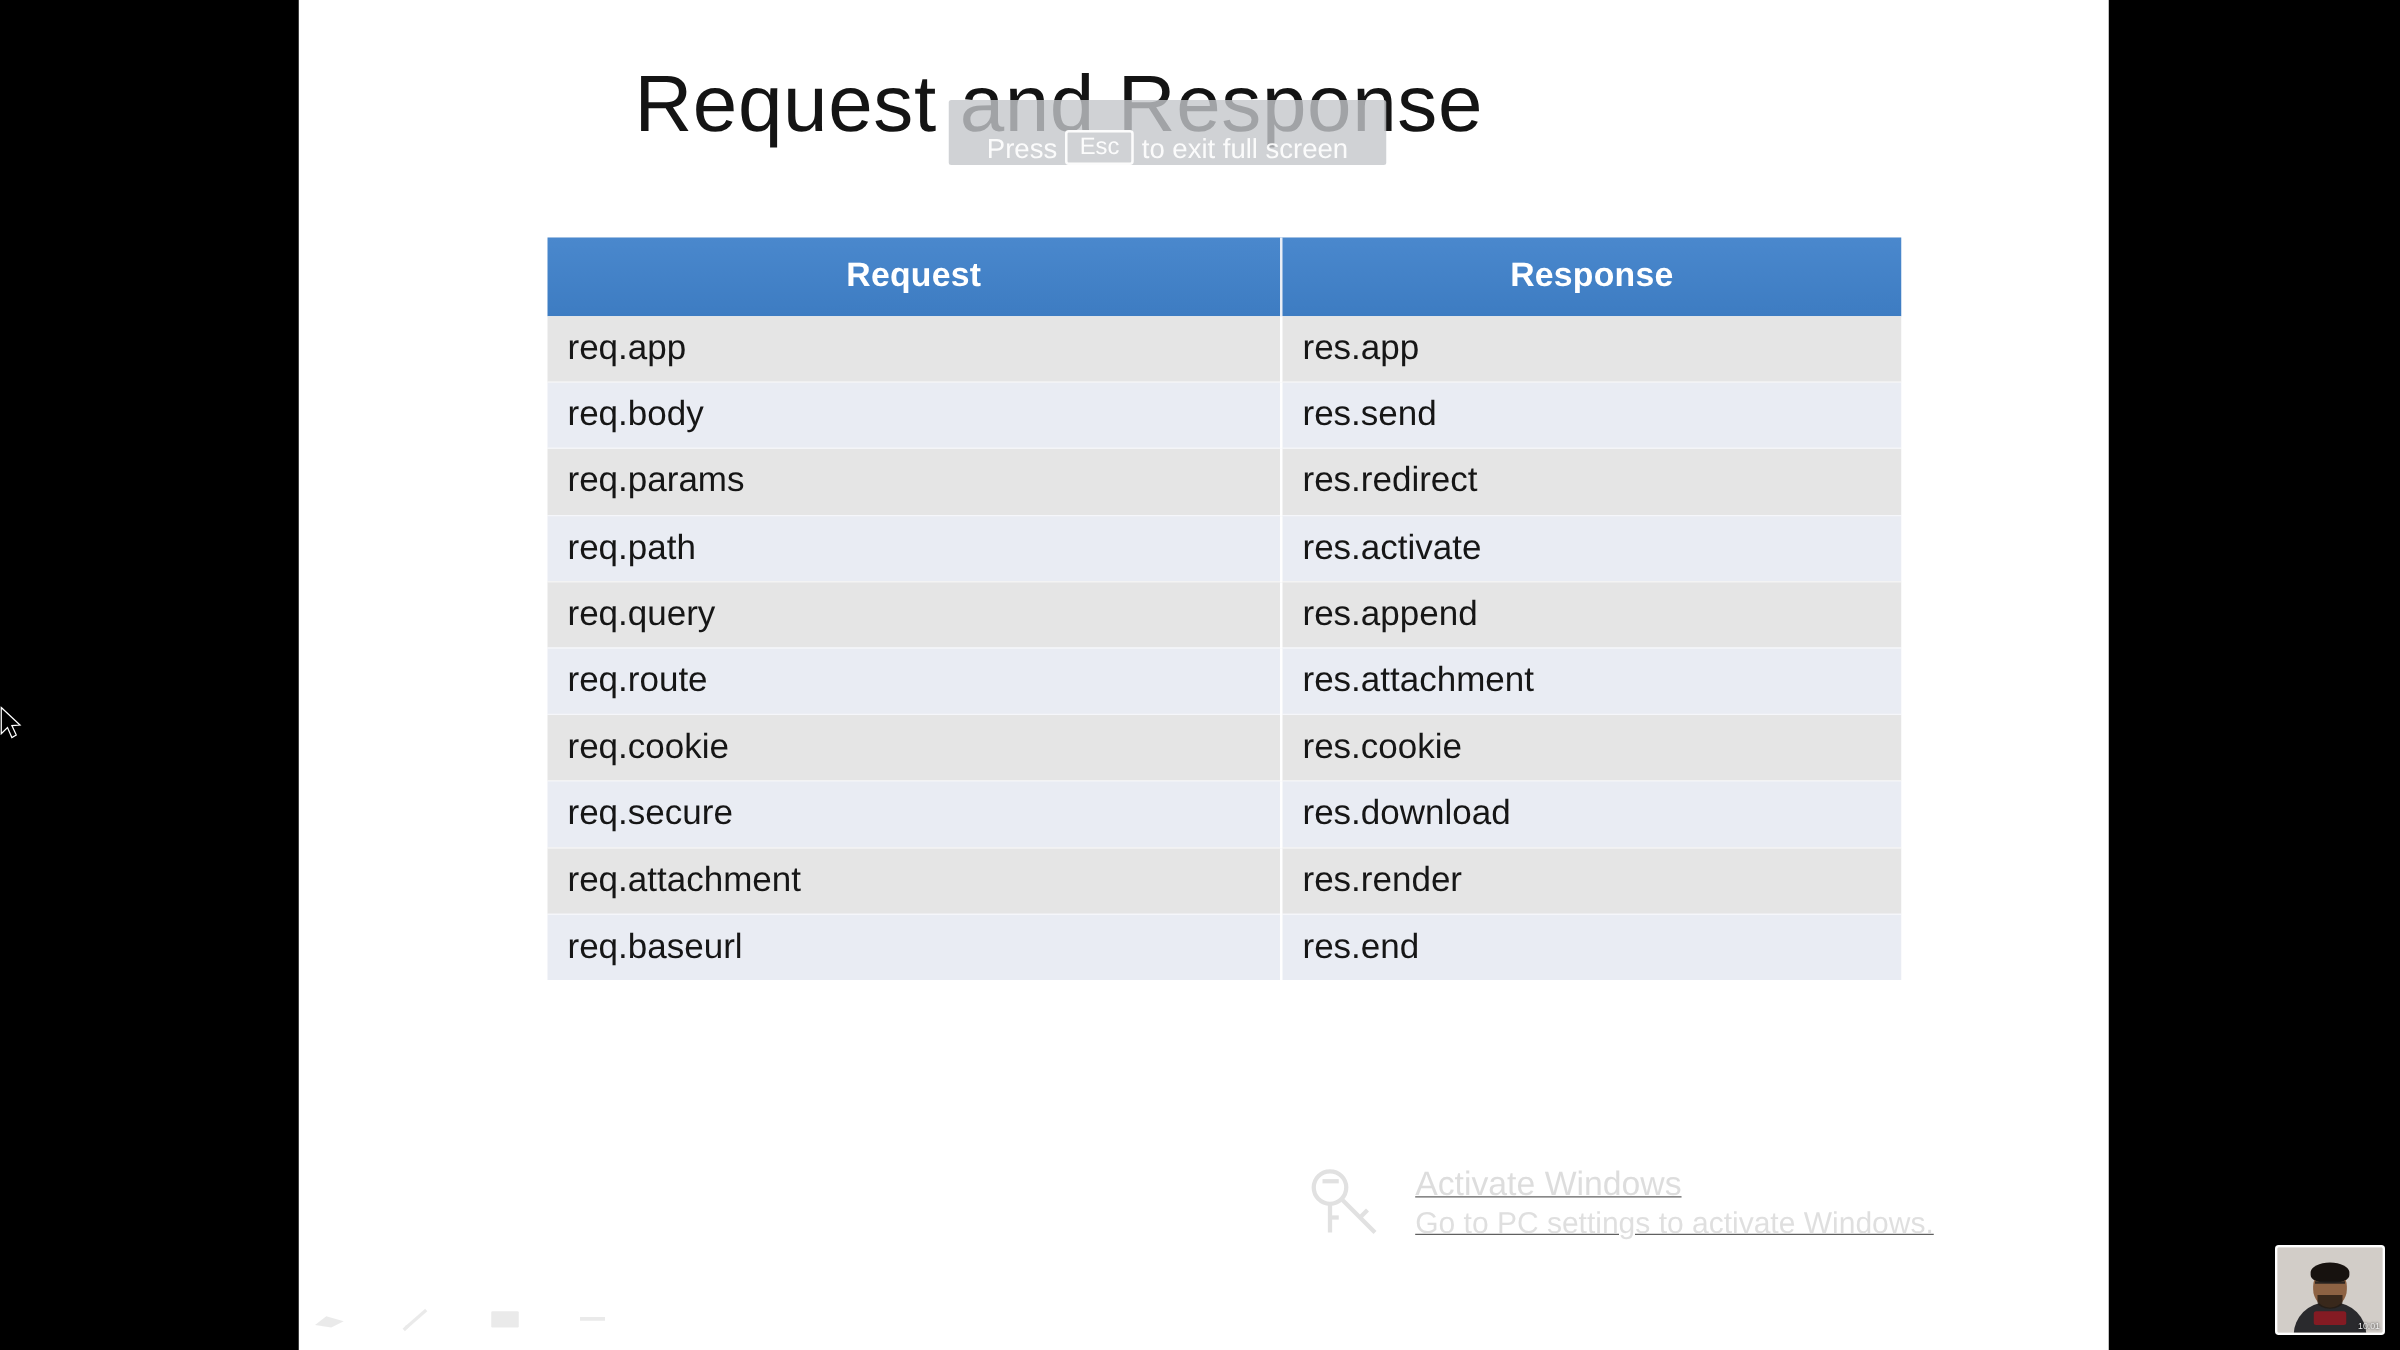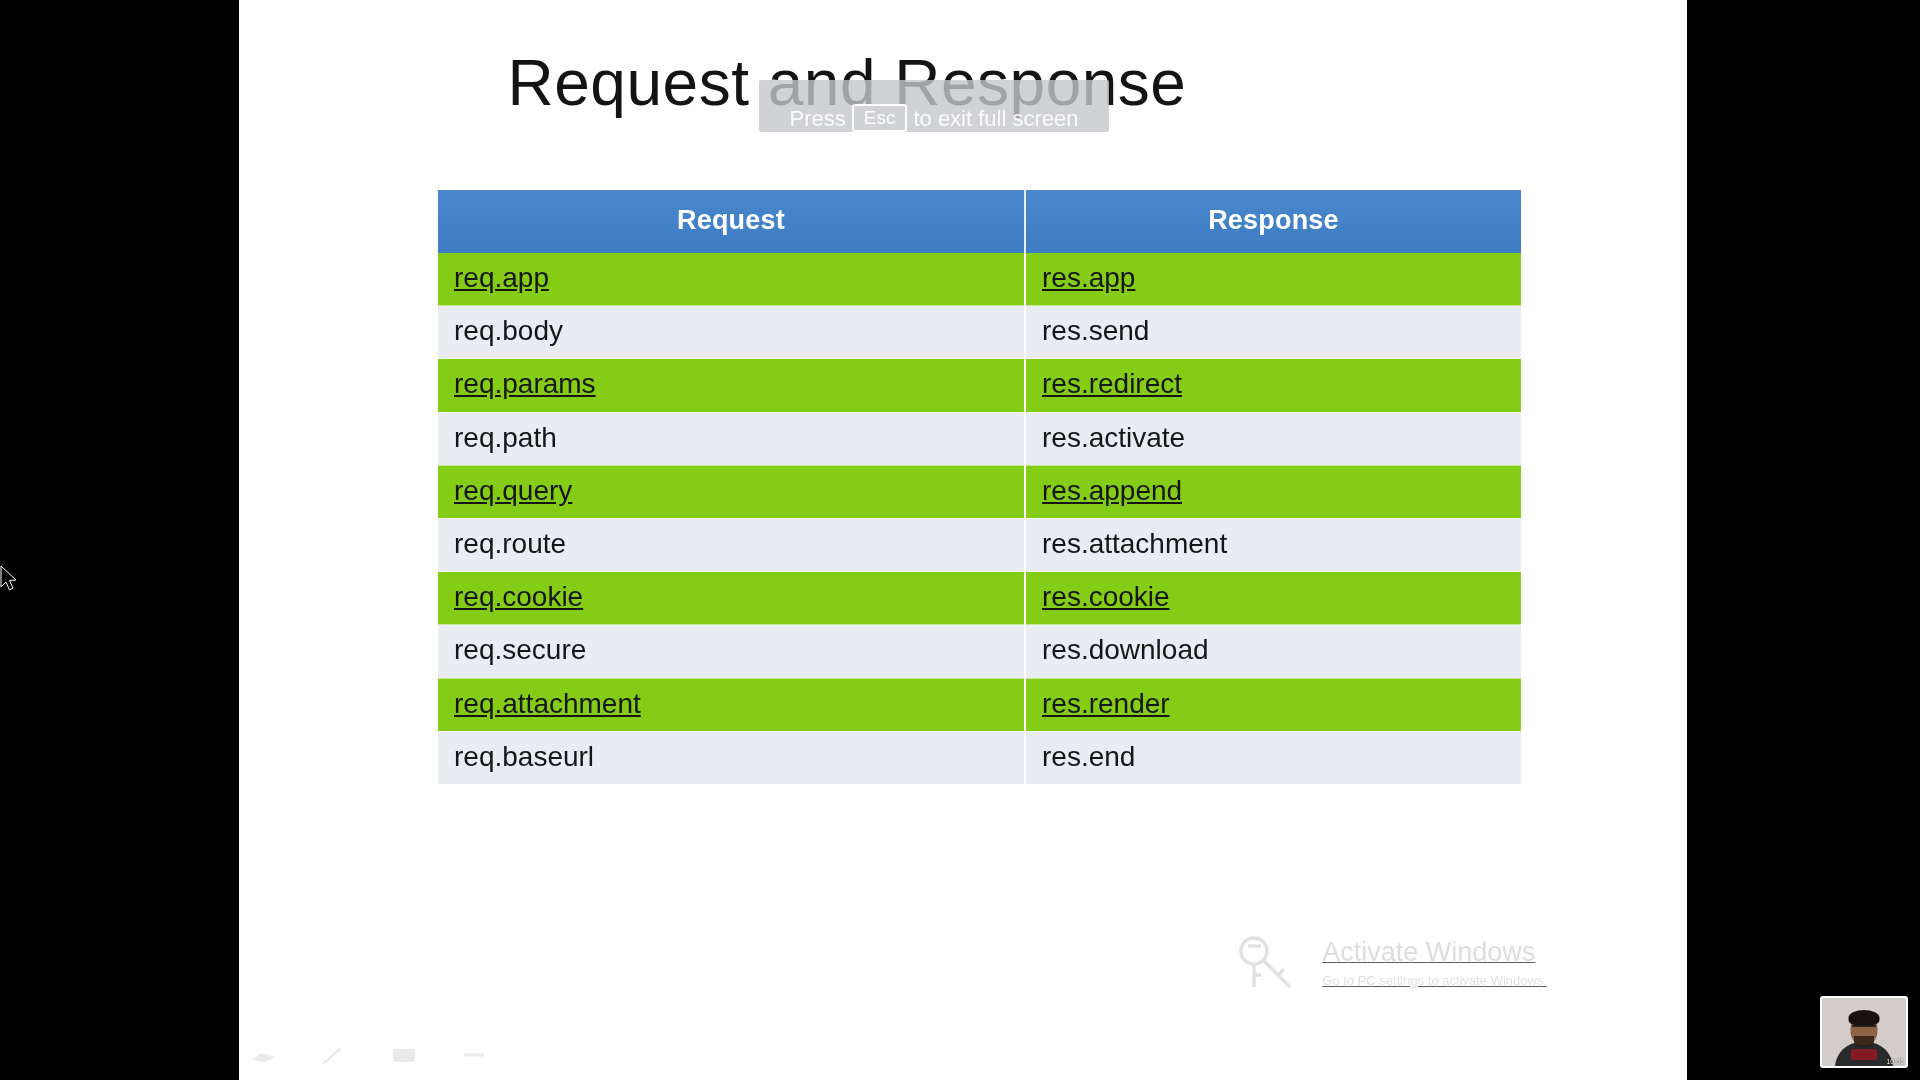--- a/index.html
+++ b/index.html
@@ -104,21 +104,21 @@
     font-size:28px;
     font-weight:400;
     color:#161616;
     padding:9px 0 11px 16px;
     border:none;
     border-right:2px solid #ffffff;
     border-bottom:1px solid rgba(255,255,255,0.55);
     line-height:1.15;
   }
   table.slide-table tbody td:last-child { border-right:none; }
-  table.slide-table tbody tr.odd  td { background:#84cc16;text-decoration:underline; }
+  table.slide-table tbody tr.odd  td { background:#e5e5e5; }
   table.slide-table tbody tr.even td { background:#e9ecf3; }
   table.slide-table tbody tr:last-child td { border-bottom:none; }
 
   
   #activate-windows {
     position:absolute;
     right:140px; bottom:85px;
     display:flex;
     align-items:center;
     gap:24px;
@@ -132,21 +132,21 @@
     color:#cfcfcf;
   }
   #activate-windows .aw-lines { line-height:1.28; }
   #activate-windows .aw-title {
     font-size:27px;
     color:#c9c9c9;
     font-weight:400;
     white-space:nowrap;
   }
   #activate-windows .aw-sub {
-    font-size:13px;
+    font-size:24px;
     color:#cdcdcd;
     font-weight:400;
     white-space:nowrap;
   }
 
   
   #presenter-toolbar {
     position:absolute;
     left:10px; bottom:14px;
     display:flex;

